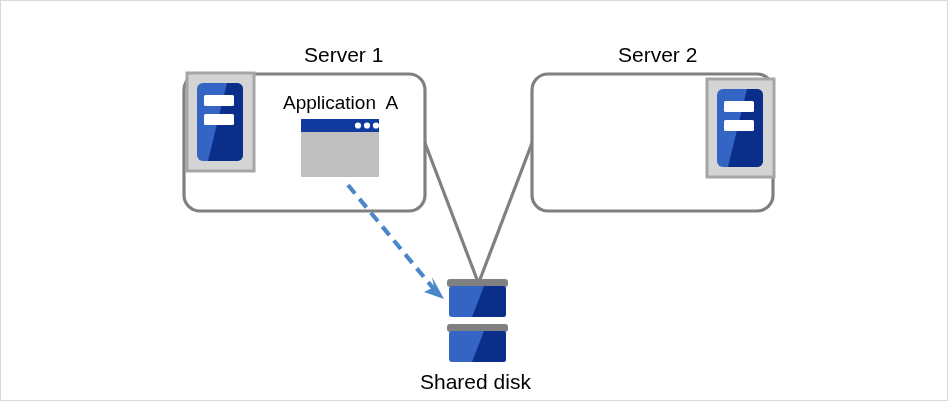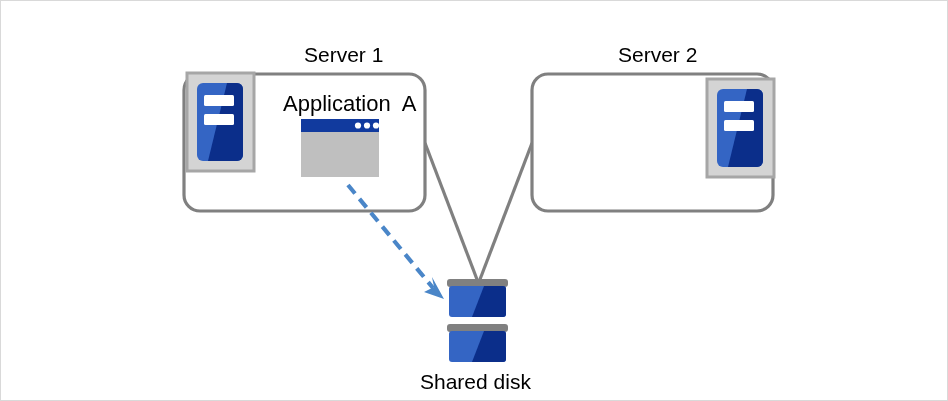--- a/index.html
+++ b/index.html
@@ -40,21 +40,21 @@
   }
   #server2-label {
     left: 573px;
     top: 43px;
     font-size: 21px;
     margin-left: 44px;
   }
   #app-label {
     left: 282px;
     top: 92px;
-    font-size: 22px;
+    font-size: 19px;
   }
   #disk-label {
     left: 419px;
     top: 370px;
     font-size: 21px;
   }
 </style>
 </head>
 <body>
 

